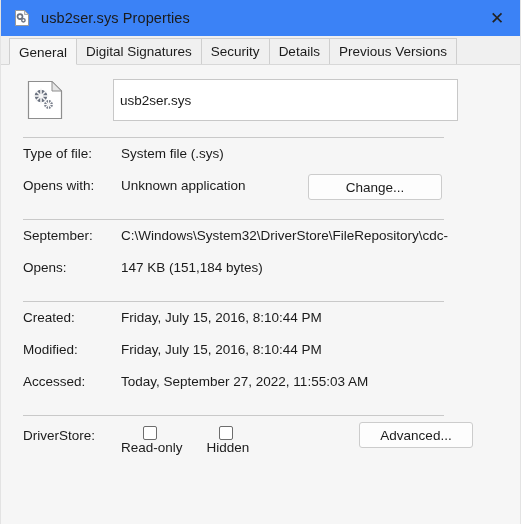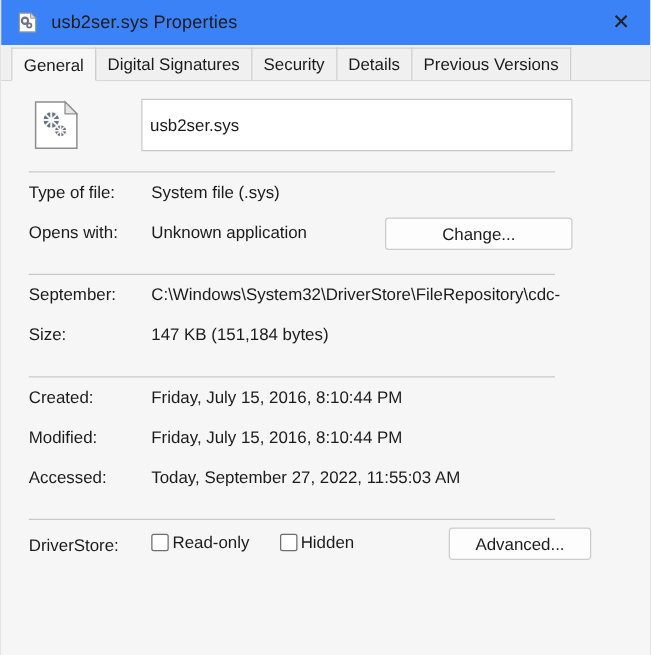--- a/index.html
+++ b/index.html
@@ -188,36 +188,37 @@
     background: #fdfdfd;
     border: 1px solid #cccccc;
     border-radius: 3px;
     cursor: default;
     text-align: center;
     box-sizing: border-box;
   }
   .btn-change {
     left: 285px;
     top: -4px;
-    width: 150px;
+    width: 134px;
     height: 26px;
   }
   .btn-advanced {
     left: 336px;
     top: -4px;
     width: 114px;
     height: 26px;
   }
 
   .checkbox-wrap {
     display: inline-flex;
     align-items: center;
     margin-right: 24px;
     white-space: nowrap;
     cursor: default;
+    flex-direction: column;
   }
   .checkbox {
     width: 14px;
     height: 14px;
     border: 1px solid #6d6d6d;
     background: #ffffff;
     border-radius: 2px;
     box-sizing: border-box;
     margin-right: 3px;
     flex: 0 0 14px;
@@ -307,21 +308,21 @@
     </div>
 
     <div class="sep" style="margin-top:9px;"></div>
 
     <div class="block" style="padding-top:8px;">
       <div class="row">
         <span class="label">September:</span>
         <span class="value">C:\Windows\System32\DriverStore\FileRepository\cdc-</span>
       </div>
       <div class="row">
-        <span class="label">Size:</span>
+        <span class="label">Opens:</span>
         <span class="value">147 KB (151,184 bytes)</span>
       </div>
     </div>
 
     <div class="sep" style="margin-top:9px;"></div>
 
     <div class="block" style="padding-top:8px;">
       <div class="row">
         <span class="label">Created:</span>
         <span class="value">Friday, July 15, 2016, 8:10:44 PM</span>

